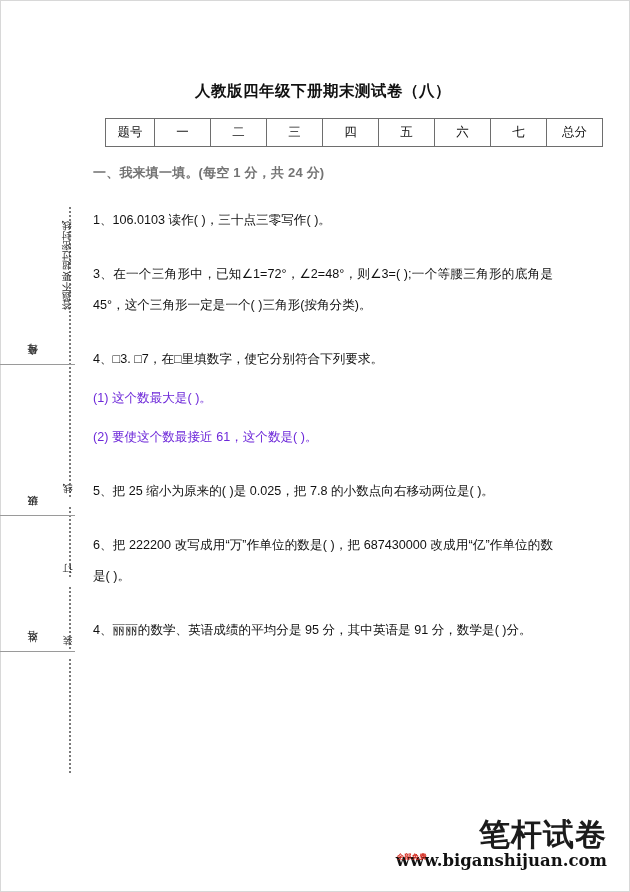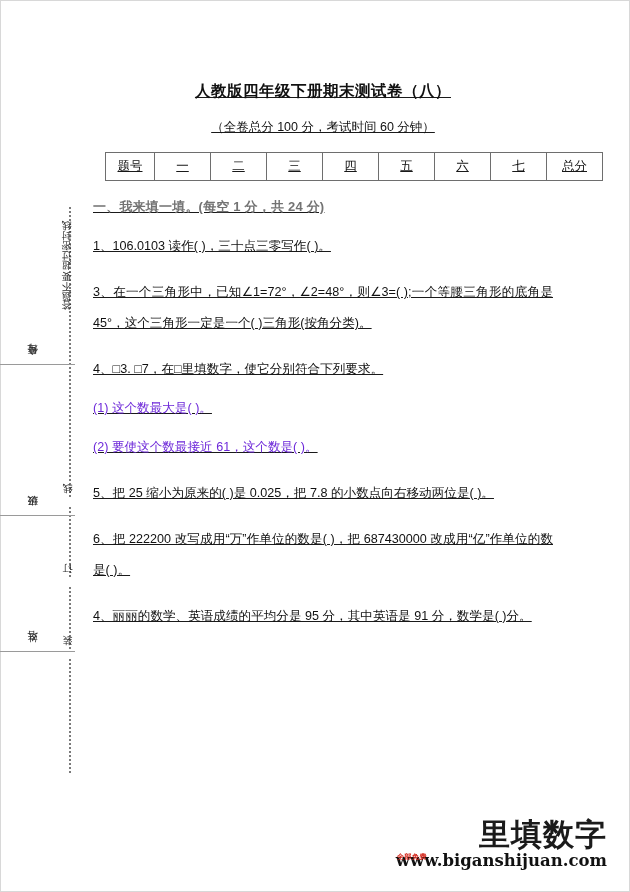--- a/index.html
+++ b/index.html
@@ -95,21 +95,20 @@
   #field-0 { top: 360px; }
   #field-1 { top: 512px; }
   #field-2 { top: 648px; }
 
   
   #body-col {
     position: absolute;
     left: 92px;
     top: 0;
     width: 460px;
-    text-decoration: underline;
   }
   #doc-title {
     margin-top: 80px;
     text-align: center;
     font-size: 15.5px;
     font-weight: bold;
     letter-spacing: 0.5px;
     color: #111;
   }
   #doc-subtitle {
@@ -140,21 +139,21 @@
 
   
   #section-heading {
     margin-top: 17px;
     font-size: 13px;
     font-weight: bold;
     color: #737373;
     letter-spacing: 0.2px;
   }
   .question {
-    margin-top: 15px;
+    margin-top: 23px;
     font-size: 12.6px;
     line-height: 31px;
     color: #111;
     text-align: justify;
   }
   .subitem {
     margin-top: 8px;
     font-size: 12.6px;
     line-height: 31px;
     color: #6d28d9;
@@ -222,21 +221,20 @@
     </div>
     <div class="field" id="field-2">
       <span class="field-rule"></span>
       <span class="field-label">姓名</span>
     </div>
   </div>
 
   <div id="body-col">
 
     <div id="doc-title">人教版四年级下册期末测试卷（八）</div>
-    <div id="doc-subtitle">（全卷总分 100 分，考试时间 60 分钟）</div>
 
     <table id="score-table">
       <tbody>
         <tr>
           <td class="head-cell">题号</td>
           <td>一</td>
           <td>二</td>
           <td>三</td>
           <td>四</td>
           <td>五</td>
@@ -259,20 +257,20 @@
     <div class="subitem">(2) 要使这个数最接近 61，这个数是(       )。</div>
 
     <div class="question">5、把 25 缩小为原来的(              )是 0.025，把 7.8 的小数点向右移动两位是(      )。</div>
 
     <div class="question">6、把 222200 改写成用“万”作单位的数是(              )，把 687430000 改成用“亿”作单位的数是(             )。</div>
 
     <div class="question">4、丽丽的数学、英语成绩的平均分是 95 分，其中英语是 91 分，数学是(      )分。</div>
   </div>
 
   <div id="logo">
-    <div id="logo-cn">里填数字</div>
+    <div id="logo-cn">笔杆试卷</div>
     <div id="logo-row">
       <span id="logo-badge" style="color: rgb(212, 39, 28);">全部免费</span>
       <span id="logo-url">www.biganshijuan.com</span>
     </div>
   </div>
 
 </div>
 
 </body></html>

